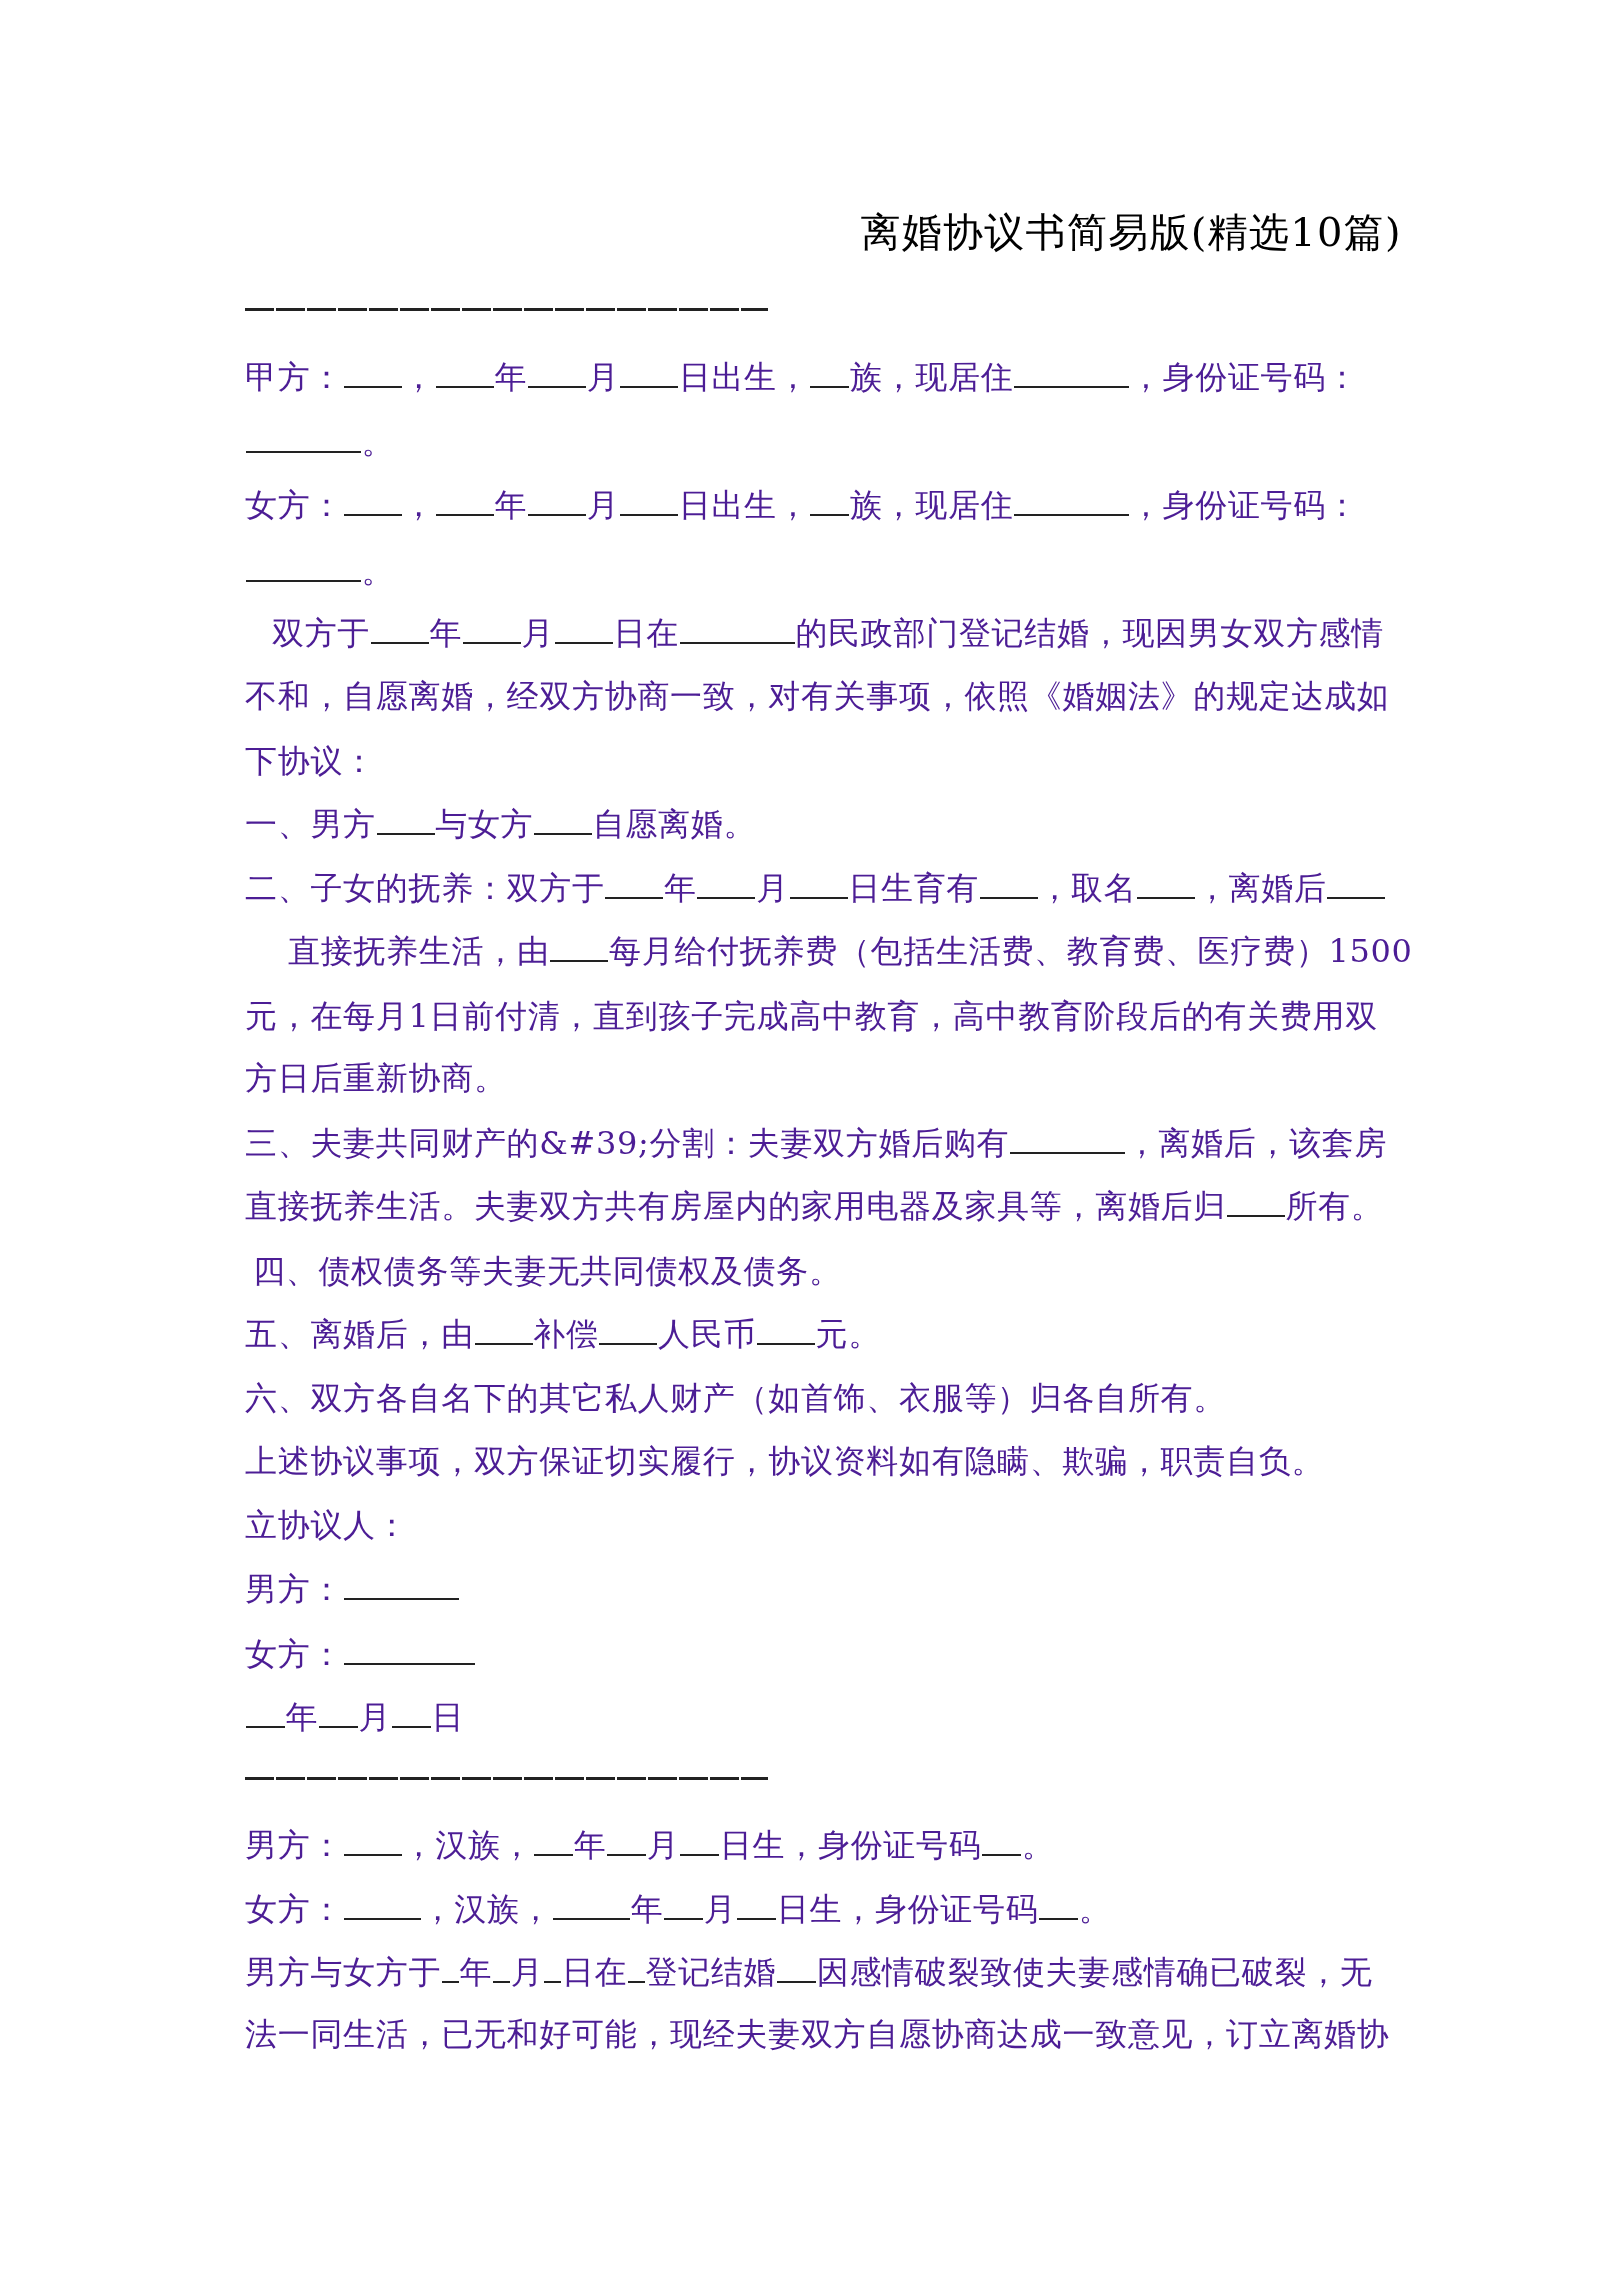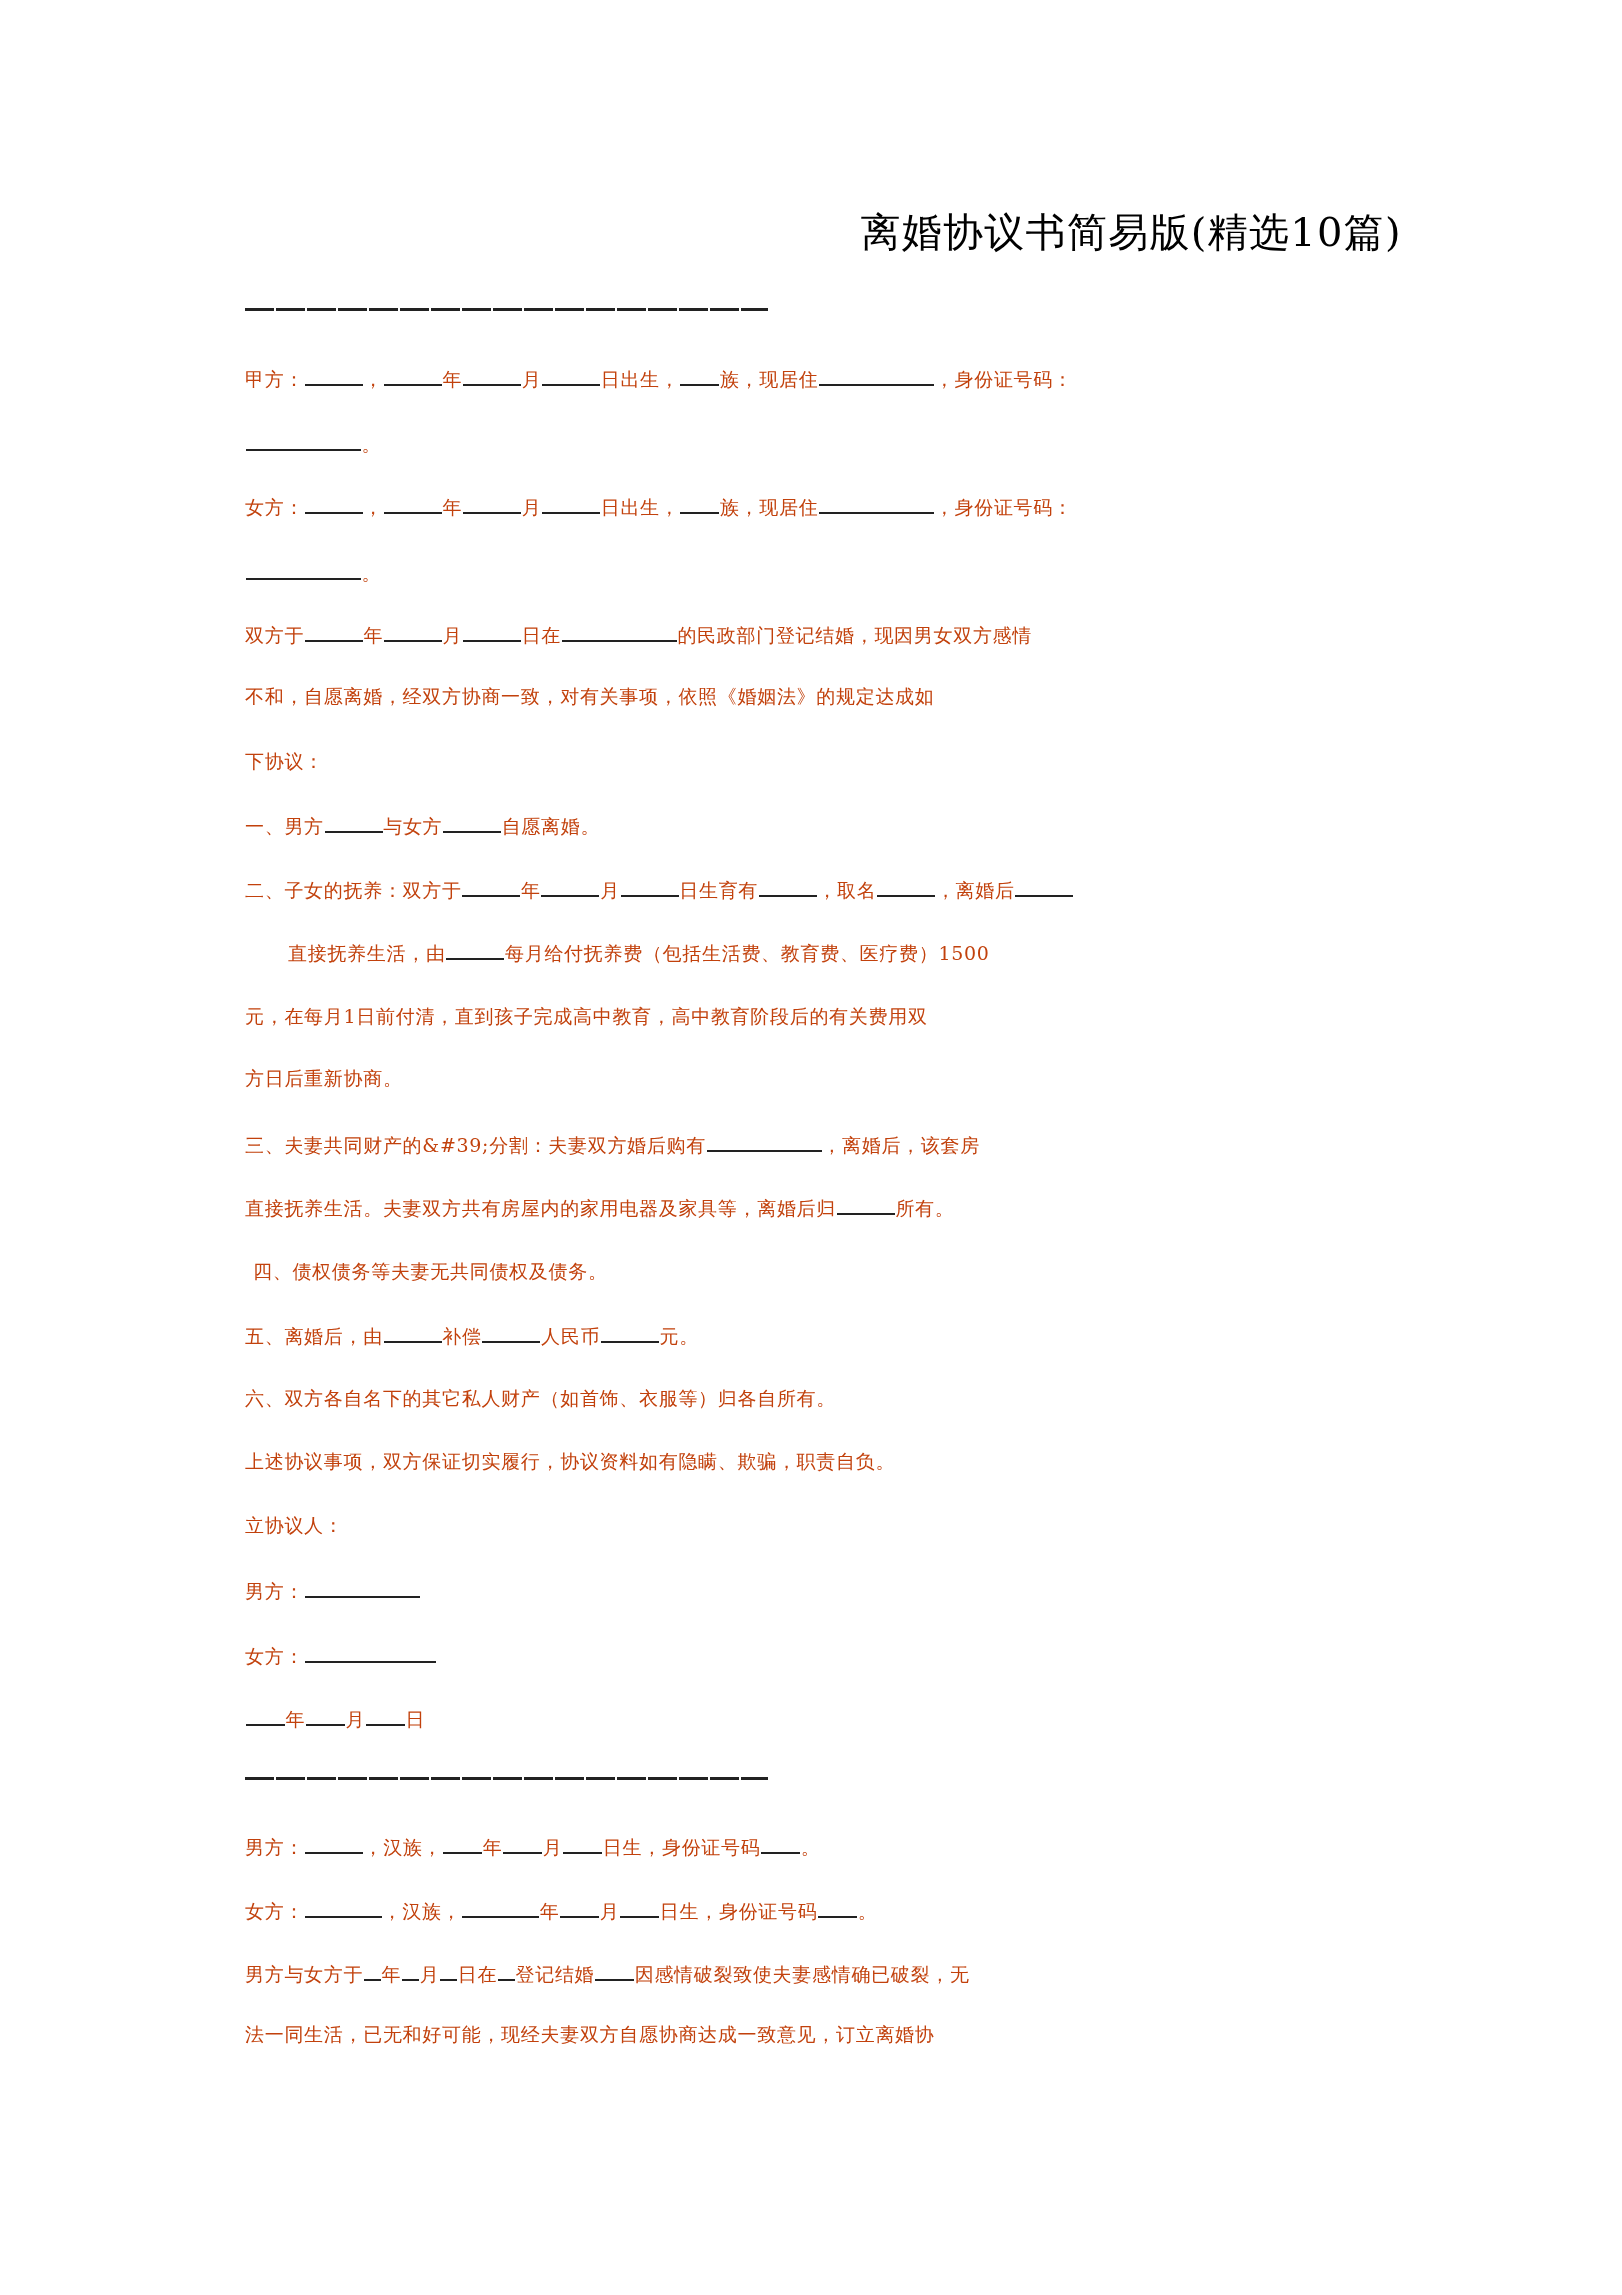--- a/index.html
+++ b/index.html
@@ -3,42 +3,42 @@
 <meta charset="utf-8">
 <style>
   html, body { margin: 0; padding: 0; background: #ffffff; }
   body { width: 1623px; height: 2295px; position: relative; overflow: hidden;
          font-family: "DejaVu Serif", "Liberation Serif", serif; color: #111; }
   .page { position: absolute; left: 0; top: 0; width: 1623px; height: 2295px; background: #fff; }
   .title { position: absolute; left: 0; width: 1402px; top: 190px; text-align: right;
            font-size: 40px; line-height: 85px; letter-spacing: 1.3px; color: #000; }
   .sep { position: absolute; left: 245px; width: 523px; height: 2.6px;
          background: repeating-linear-gradient(90deg, #222 0 29px, #fff 29px 31px); }
-  .line { position: absolute; left: 245px; width: 1139px; font-size: 19px; line-height: 39px;
-          white-space: nowrap; letter-spacing: 0.7px; color: #c2410c; }
+  .line { position: absolute; left: 245px; width: 1139px; font-size: 32px; line-height: 39px;
+          white-space: nowrap; letter-spacing: 0.7px; color: #4c1d95; }
   .blank { display: inline-block; border-bottom: 2px solid #222; height: 26px; vertical-align: baseline; margin: 0 0.7px; }
   .b1 { width: 17px; } .b2 { width: 39px; } .b3 { width: 58px; } .b4 { width: 77px; }
   .b6 { width: 115px; } .b7 { width: 131px; }
 </style>
 </head>
 <body>
 
 <div class="page">
 
   <div class="title">离婚协议书简易版(精选10篇)</div>
 
   <div class="sep" style="top:308px;"></div>
 
   <div class="line" style="top:358px;"><span>甲方：</span><span class="blank b3"></span><span>，</span><span class="blank b3"></span><span>年</span><span class="blank b3"></span><span>月</span><span class="blank b3"></span><span>日出生，</span><span class="blank b2"></span><span>族，现居住</span><span class="blank b6"></span><span>，身份证号码：</span></div>
   <div class="line" style="top:423px;"><span class="blank b6"></span><span>。</span></div>
 
   <div class="line" style="top:486px;"><span>女方：</span><span class="blank b3"></span><span>，</span><span class="blank b3"></span><span>年</span><span class="blank b3"></span><span>月</span><span class="blank b3"></span><span>日出生，</span><span class="blank b2"></span><span>族，现居住</span><span class="blank b6"></span><span>，身份证号码：</span></div>
   <div class="line" style="top:552px;"><span class="blank b6"></span><span>。</span></div>
 
-  <div class="line" style="top:614px;"><span>双方于</span><span class="blank b3"></span><span>年</span><span class="blank b3"></span><span>月</span><span class="blank b3"></span><span>日在</span><span class="blank b6"></span><span>的民政部门登记结婚，现因男女双方感情</span></div>
+  <div class="line" style="top:614px;text-align:right;"><span>双方于</span><span class="blank b3"></span><span>年</span><span class="blank b3"></span><span>月</span><span class="blank b3"></span><span>日在</span><span class="blank b6"></span><span>的民政部门登记结婚，现因男女双方感情</span></div>
   <div class="line" style="top:677px;">不和，自愿离婚，经双方协商一致，对有关事项，依照《婚姻法》的规定达成如</div>
   <div class="line" style="top:742px;">下协议：</div>
 
   <div class="line" style="top:805px;"><span>一、男方</span><span class="blank b3"></span><span>与女方</span><span class="blank b3"></span><span>自愿离婚。</span></div>
 
   <div class="line" style="top:869px;"><span>二、子女的抚养：双方于</span><span class="blank b3"></span><span>年</span><span class="blank b3"></span><span>月</span><span class="blank b3"></span><span>日生育有</span><span class="blank b3"></span><span>，取名</span><span class="blank b3"></span><span>，离婚后</span><span class="blank b3"></span></div>
   <div class="line" style="top:932px;margin-left:43px;"><span>直接抚养生活，由</span><span class="blank b3"></span><span>每月给付抚养费（包括生活费、教育费、医疗费）1500</span></div>
   <div class="line" style="top:997px;">元，在每月1日前付清，直到孩子完成高中教育，高中教育阶段后的有关费用双</div>
   <div class="line" style="top:1059px;">方日后重新协商。</div>
 

